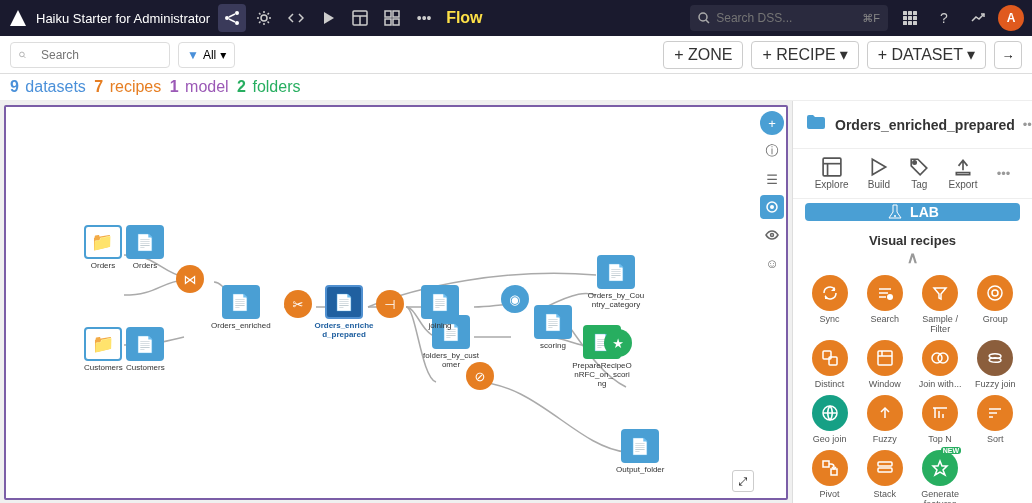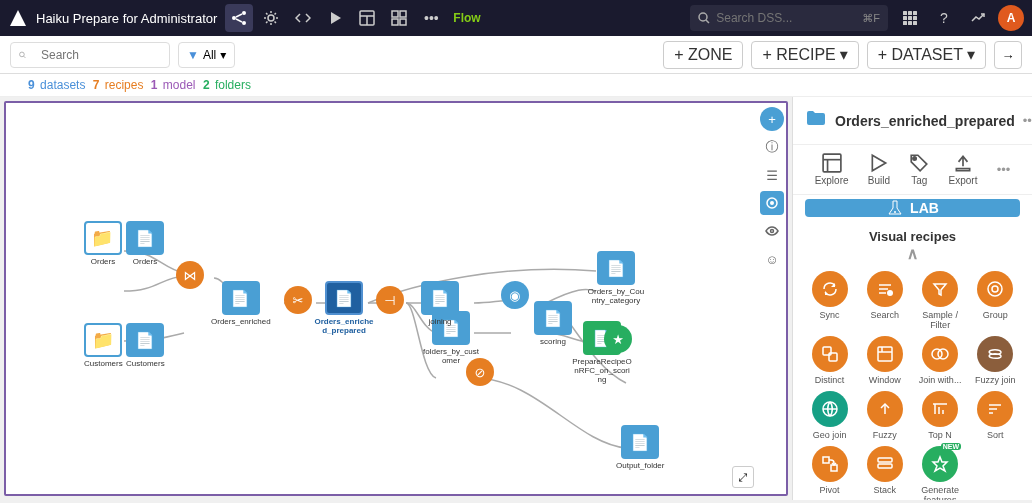--- a/index.html
+++ b/index.html
@@ -11,21 +11,21 @@
       height: 36px; padding: 0 8px; gap: 8px;
     }
     .nav-logo { width: 20px; height: 20px; }
     .nav-title { font-size: 13px; color: #fff; font-weight: 500; flex: 0 0 auto; }
     .nav-icons { display: flex; gap: 4px; align-items: center; }
     .nav-icon-btn {
       width: 28px; height: 28px; display: flex; align-items: center; justify-content: center;
       border-radius: 4px; cursor: pointer; color: #ccc; font-size: 14px;
     }
     .nav-icon-btn.active { background: #3a3a5a; color: #fff; }
-    .nav-flow { font-size: 12px; color: #84cc16; font-weight: 600; }
+    .nav-flow { font-size: 16px; color: #fde047; font-weight: 600; }
     .nav-spacer { flex: 1; }
     .nav-search {
       display: flex; align-items: center; background: #2a2a3e; border-radius: 4px;
       padding: 0 8px; height: 26px; gap: 6px; color: #aaa; font-size: 12px;
     }
     .nav-search input { background: none; border: none; outline: none; color: #fff; font-size: 12px; width: 140px; }
     .nav-shortcut { font-size: 11px; color: #888; }
     .nav-right-icons { display: flex; gap: 6px; align-items: center; }
     .avatar { width: 26px; height: 26px; border-radius: 50%; background: #e05a1e; display: flex; align-items: center; justify-content: center; color: #fff; font-size: 12px; font-weight: bold; }
 
@@ -50,21 +50,21 @@
       border-radius: 4px; padding: 0 10px; height: 28px; cursor: pointer;
       font-size: 16px; background: #fff; color: #333;
     }
     .arrow-btn {
       width: 28px; height: 28px; border: 1px solid #ccc; border-radius: 4px;
       display: flex; align-items: center; justify-content: center; cursor: pointer; background: #fff;
     }
 
     
     .stats-bar {
-      background: #fff; padding: 4px 28px; border-bottom: 1px solid #eee; font-size: 12px;
+      background: #fff; padding: 4px 10px; border-bottom: 1px solid #eee; font-size: 16px;
     }
     .stats-bar span { margin-right: 2px; }
     .stat-num { font-weight: 600; }
     .stat-datasets { color: #4a90d9; }
     .stat-recipes { color: #e67e22; }
     .stat-model { color: #9b59b6; }
     .stat-folders { color: #27ae60; }
 
     
     .main-layout { display: flex; height: calc(503px - 36px - 38px - 26px); }
@@ -173,21 +173,21 @@
   </style>
 </head>
 <body>
 
 <div class="top-nav">
   <div class="nav-logo">
     <svg viewBox="0 0 20 20" fill="white">
         <polygon points="10,2 18,18 2,18"></polygon>
       </svg>
   </div>
-  <span class="nav-title">Haiku Prepare for Administrator</span>
+  <span class="nav-title">Haiku Starter for Administrator</span>
   <div class="nav-icons">
     <div class="nav-icon-btn active">
       <svg width="16" height="16" viewBox="0 0 16 16" fill="currentColor">
           <circle cx="3" cy="8" r="2"></circle>
           <circle cx="13" cy="3" r="2"></circle>
           <circle cx="13" cy="13" r="2"></circle>
           <line x1="5" y1="7" x2="11" y2="4" stroke="currentColor" stroke-width="1.5"></line>
           <line x1="5" y1="9" x2="11" y2="12" stroke="currentColor" stroke-width="1.5"></line>
         </svg>
     </div>

